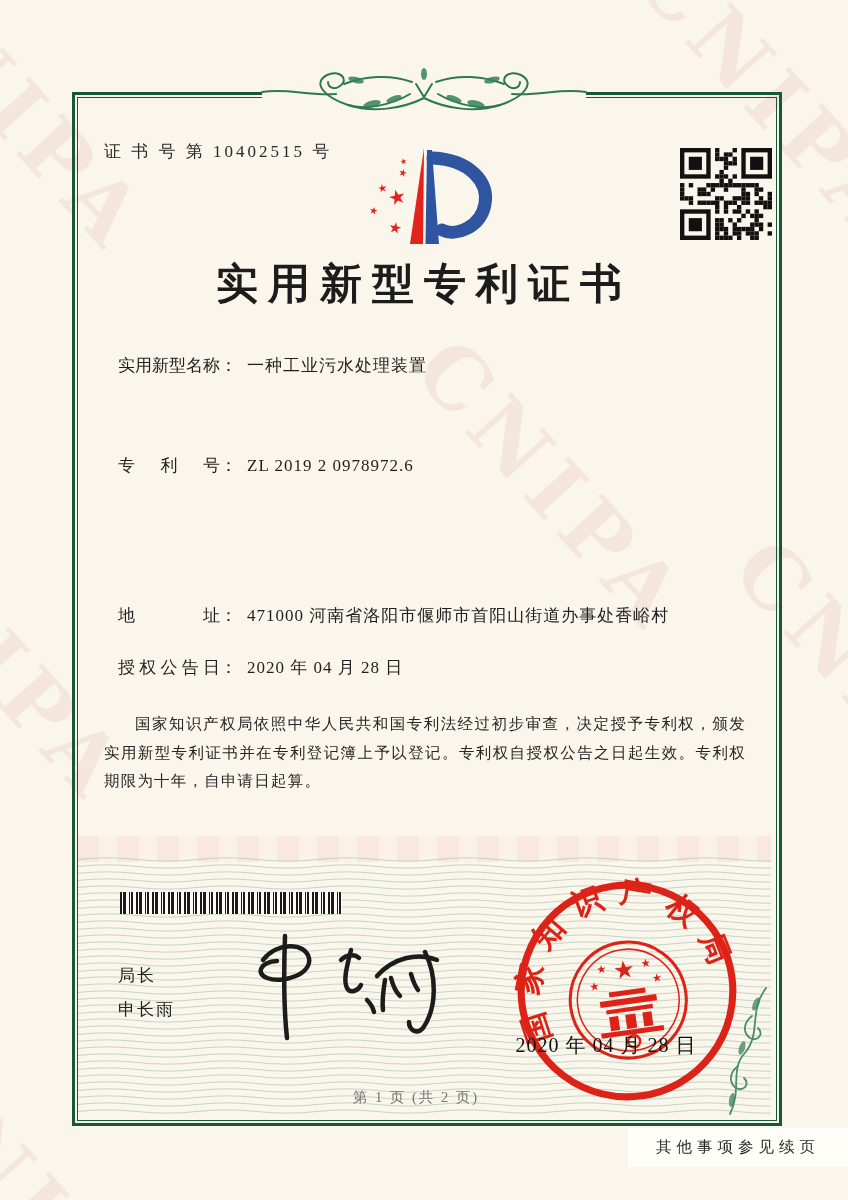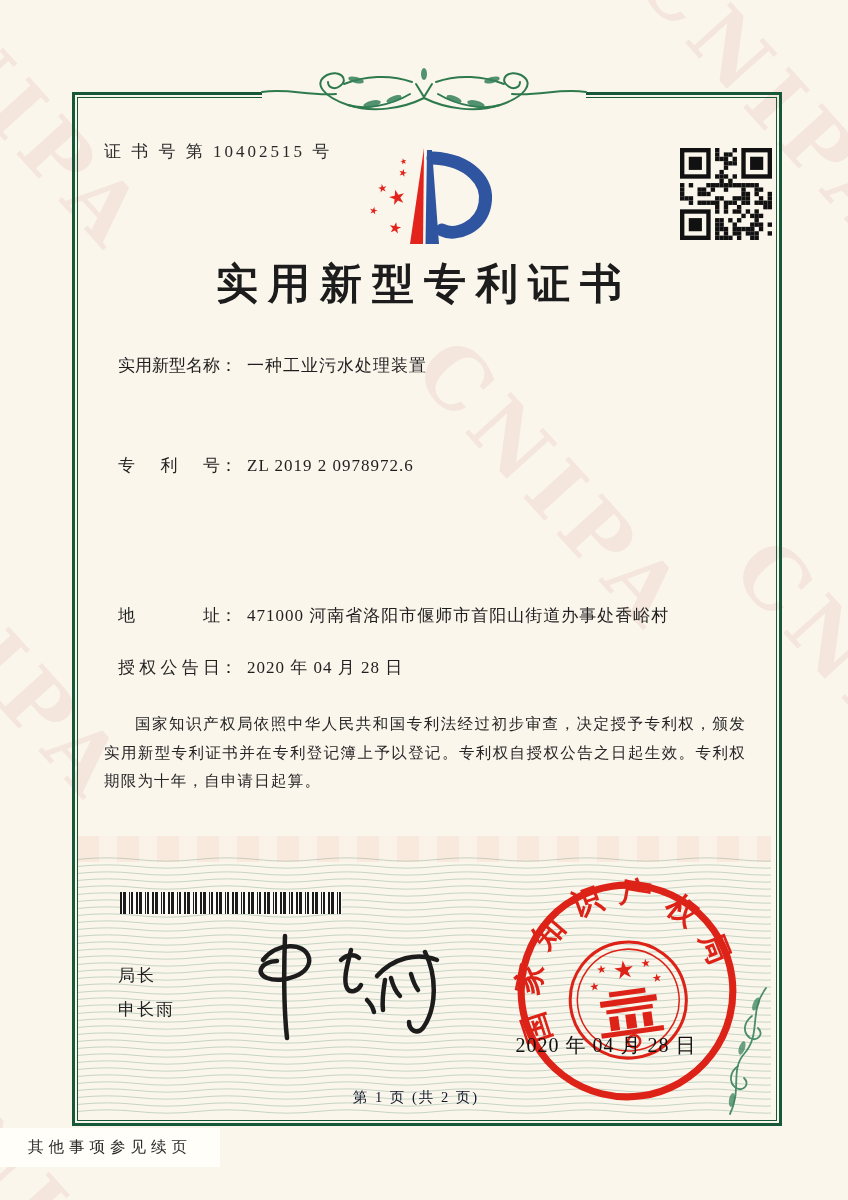--- a/index.html
+++ b/index.html
@@ -70,24 +70,24 @@
     font-size:17px; color:#222; letter-spacing:2px;
   }
   .signature{ position:absolute; left:225px; top:930px; z-index:3; }
   .seal{ position:absolute; left:512px; top:876px; z-index:4; }
   .seal-date{
     position:absolute; left:498px; top:1032px; width:216px; z-index:5;
     text-align:center; font-size:20px; color:#101010; letter-spacing:1px;
   }
   .page-info{
     position:absolute; left:0; right:16px; top:1088px; z-index:3;
-    text-align:center; font-size:14.5px; letter-spacing:2px; color:#0f172a;
+    text-align:center; font-size:14.5px; letter-spacing:2px; color:#737373;
   }
   .continuation{
-    position:absolute; left:0; right:0; top:1128px; z-index:3; text-align:left;
+    position:absolute; left:0; right:0; top:1128px; z-index:3; text-align:right;
   }
   .continuation span{
     display:inline-block; background:#fffef8; padding:9px 28px;
     font-size:15.5px; letter-spacing:5px; color:#2a2a2a;
   }
   .ornament-top{ position:absolute; left:244px; top:64px; z-index:2; }
   .ornament-br{ position:absolute; left:708px; top:986px; z-index:2; }
 </style>
 </head>
 <body>

